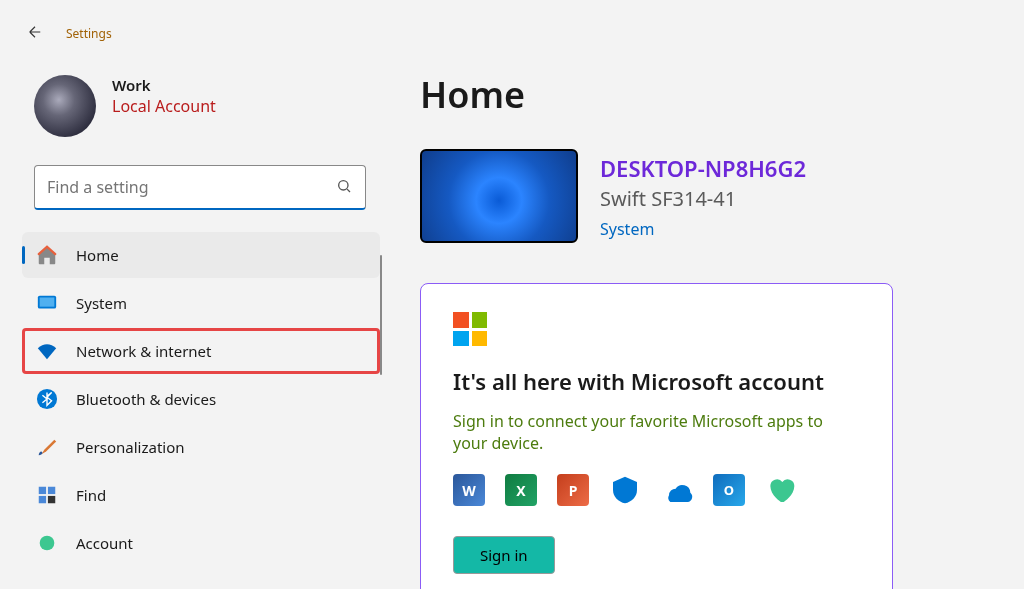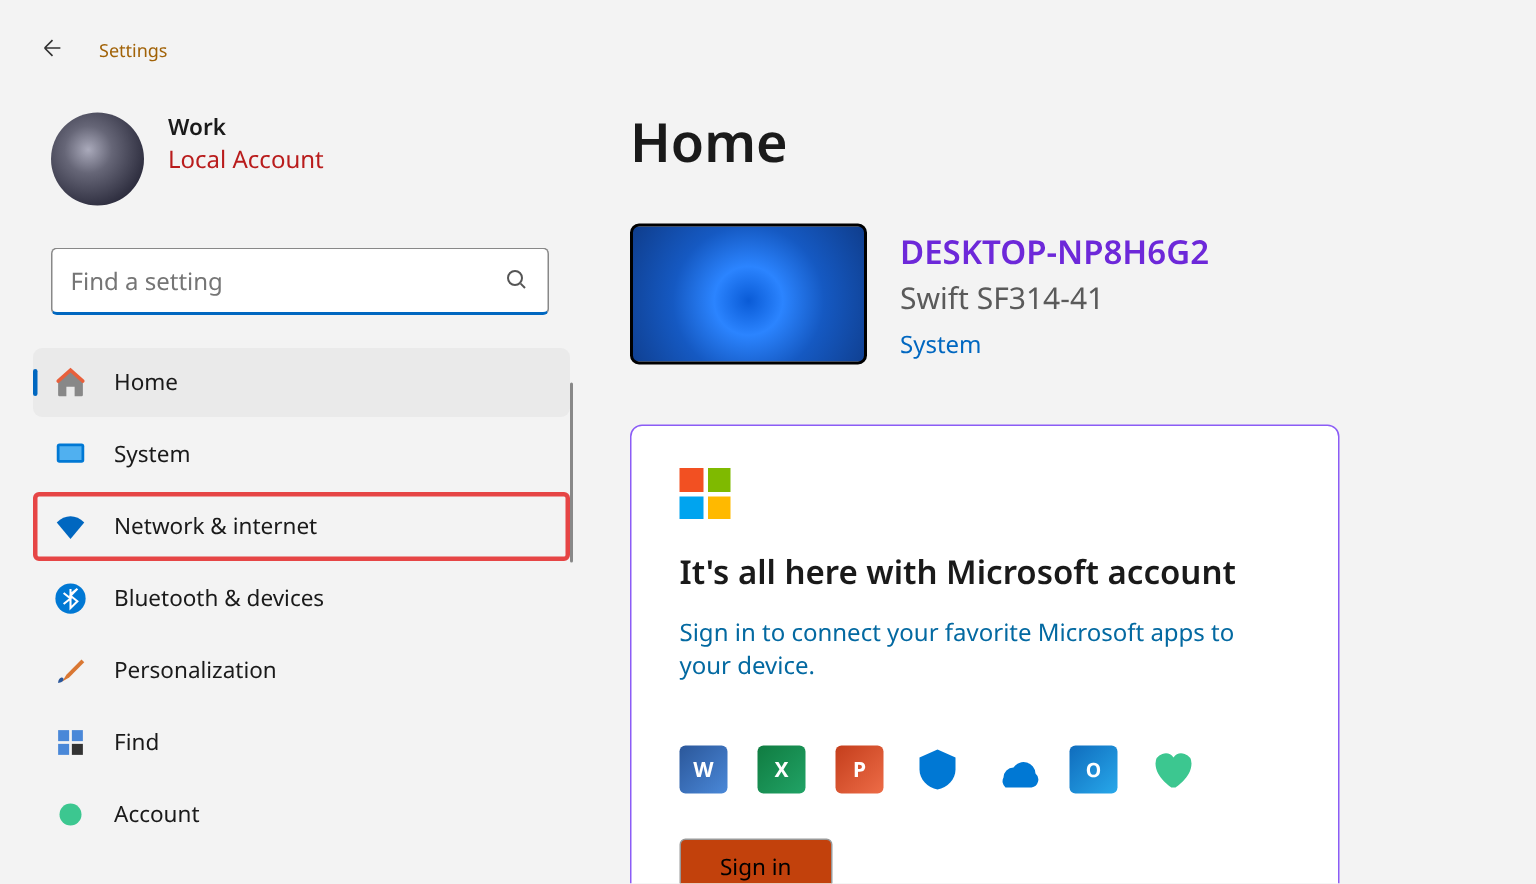--- a/index.html
+++ b/index.html
@@ -34,24 +34,24 @@
     .device-section { display: flex; align-items: center; gap: 22px; margin-bottom: 40px; }
     .device-thumb { width: 158px; height: 94px; border: 2px solid #000; border-radius: 6px; background: radial-gradient(circle at 50% 55%, #0a5bd6 0%, #2b84ff 25%, #1559c2 55%, #0f3d8c 100%); }
     .device-text .device-name { font-size: 22px; font-weight: 600; color: #6d28d9; }
     .device-text .device-model { font-size: 20px; color: #5a5a5a; margin-top: 2px; }
     .device-text .rename-link { font-size: 16px; color: #0067c0; margin-top: 6px; cursor: pointer; }
 
     .ms-card { border: 1px solid #8b5cf6; border-radius: 8px; background: #fff; padding: 28px 32px; width: 473px; }
     .ms-logo { margin-bottom: 20px; width: 34px; height: 34px; display: grid; grid-template-columns: 1fr 1fr; grid-template-rows: 1fr 1fr; gap: 3px; }
     .ms-logo div:nth-child(1){background:#f25022;} .ms-logo div:nth-child(2){background:#7fba00;} .ms-logo div:nth-child(3){background:#00a4ef;} .ms-logo div:nth-child(4){background:#ffb900;}
     .ms-title { font-size: 22px; font-weight: 600; color: #1a1a1a; margin-bottom: 14px; }
-    .ms-desc { font-size: 16px; color: #0369a1; margin-bottom: 43px; }
+    .ms-desc { font-size: 16px; color: #4d7c0f; margin-bottom: 20px; }
     .app-icons { display: flex; gap: 20px; margin-bottom: 30px; }
     .app-icons .ai { width: 32px; height: 32px; border-radius: 4px; }
-    .signin-btn { padding: 8px 26px; font-size: 15px; background: #c2410c; border: 1px solid #999; border-radius: 4px; cursor: pointer; }
+    .signin-btn { padding: 8px 26px; font-size: 15px; background: #14b8a6; border: 1px solid #999; border-radius: 4px; cursor: pointer; }
 
     .scroll-indicator { position: absolute; right: 5px; top: 200px; width: 2px; height: 120px; background: #888; border-radius: 2px; }
     .scroll-track { position: absolute; right: 3px; top: 0; bottom: 0; width: 6px; }
   </style>
 </head>
 <body>
 
 <div class="header">
   <span class="back-arrow">
     <svg width="18" height="18" viewBox="0 0 24 24" fill="none" stroke="#333" stroke-width="1.5">

